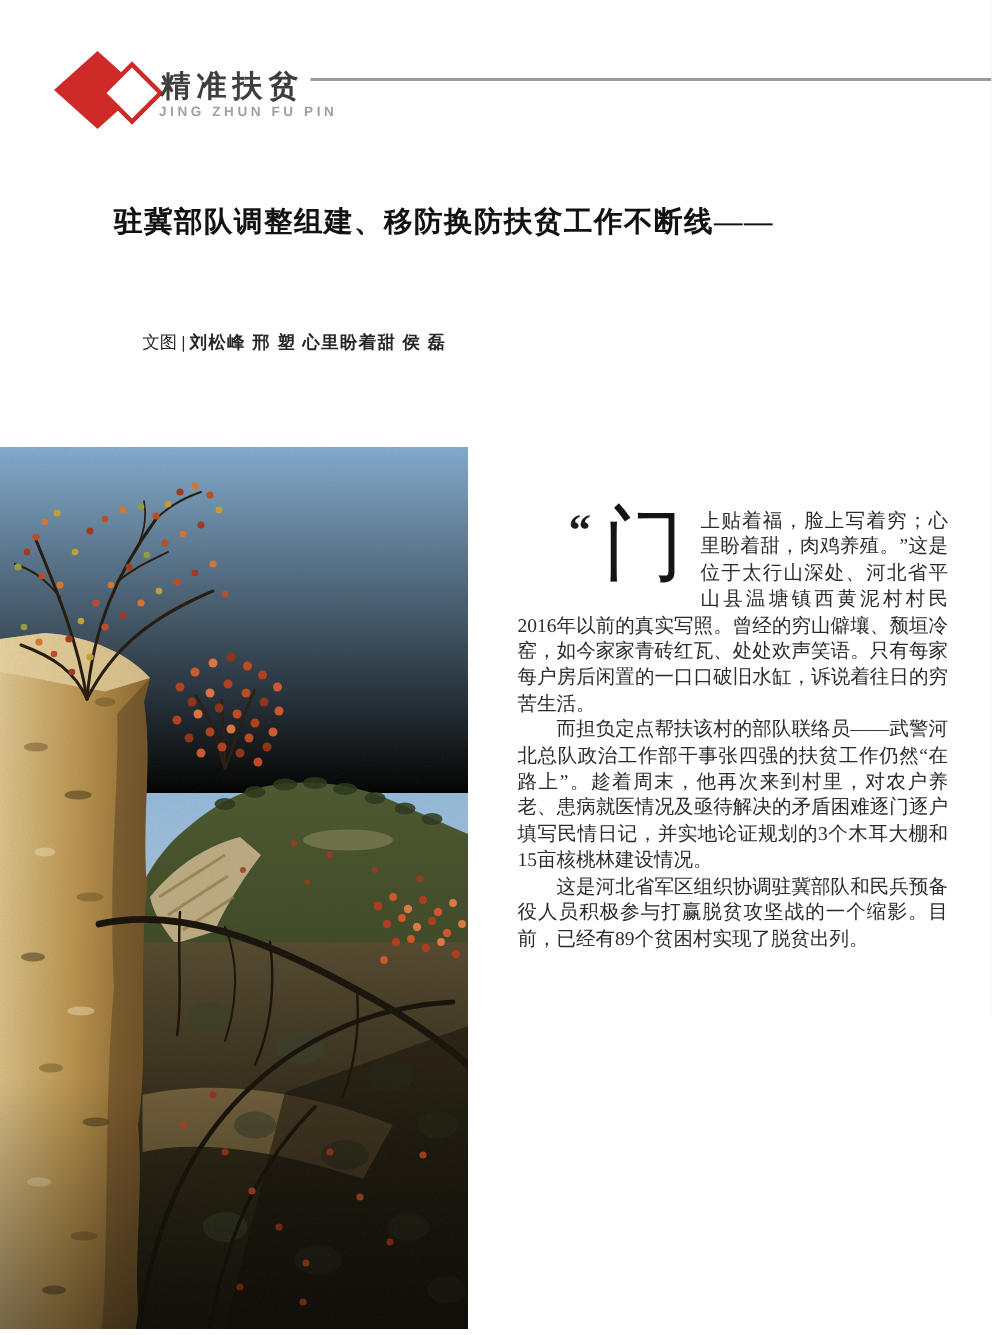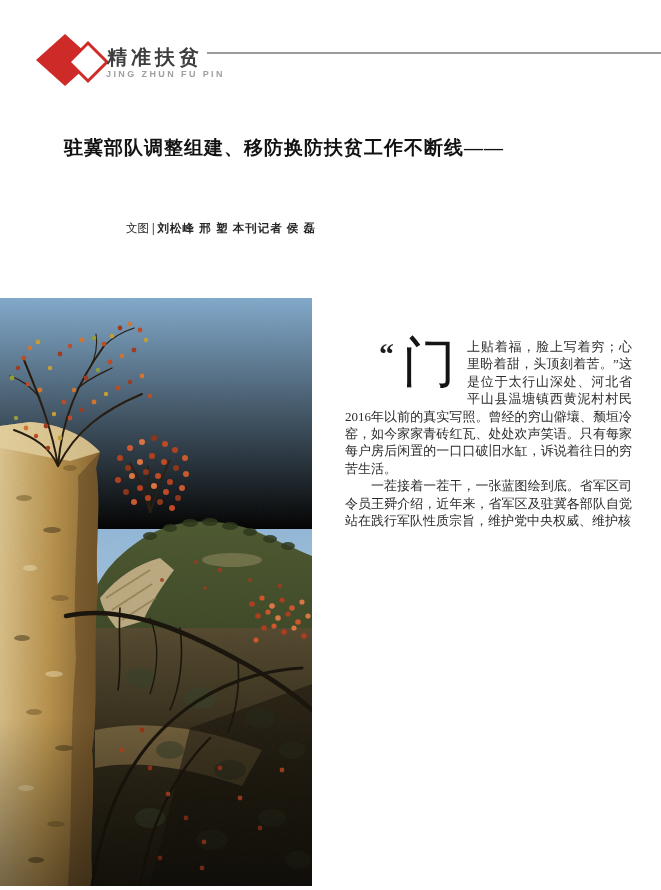--- a/index.html
+++ b/index.html
@@ -16,32 +16,32 @@
     font-size:20px;font-weight:bold;color:#3e3e3e;letter-spacing:4px;white-space:nowrap;
   }
   .logo-en{
     position:absolute;left:106px;top:69px;
     font-family:Liberation Sans, sans-serif;
     font-size:9px;font-weight:bold;color:#9f9f9f;letter-spacing:2.4px;white-space:nowrap;
   }
   .header-rule{position:absolute;left:207px;top:52px;width:454px;height:2px;background:#9b9b9b;}
   
   .kicker{
-    position:absolute;left:64px;top:135px;width:560px;
+    position:absolute;left:76px;top:135px;width:560px;
     font-size:19px;font-weight:bold;color:#121212;letter-spacing:1px;white-space:nowrap;
   }
   .title{
     position:absolute;left:93px;top:167px;width:560px;
     font-family:"Liberation Sans","DejaVu Sans",sans-serif;
     font-size:34px;font-weight:bold;color:#c5823c;letter-spacing:1.5px;white-space:nowrap;
   }
   .byline{
     position:absolute;left:95px;top:221px;font-size:11.5px;color:#262626;white-space:nowrap;
   }
-  .byline .b-label{font-family:"Liberation Serif","DejaVu Serif",serif;margin-left:31px;}
+  .byline .b-label{font-family:"Liberation Serif","DejaVu Serif",serif;}
   .byline .b-sep{font-weight:bold;margin:0 3px;}
   .byline .b-authors{
     font-family:"Liberation Sans","DejaVu Sans",sans-serif;
     font-weight:bold;letter-spacing:1px;
   }
   
   .photo{position:absolute;left:0;top:298px;width:312px;height:588px;overflow:hidden;}
   
   .article-col{
     position:absolute;left:345px;top:338px;width:287px;
@@ -69,21 +69,21 @@
       <polygon points="4,30 33,4 62,30 33,56" fill="#ce2b28"></polygon>
       <polygon points="37,32 56,13 75,32 56,51" fill="#ffffff" stroke="#ce2b28" stroke-width="3"></polygon>
     </svg>
     <div class="logo-cn">精准扶贫</div>
     <div class="logo-en">JING ZHUN FU PIN</div>
     <div class="header-rule"></div>
   </div>
 
   <div class="kicker">驻冀部队调整组建、移防换防扶贫工作不断线——</div>
   <div class="byline">
-    <span class="b-label">文图</span><span class="b-sep">|</span><span class="b-authors">刘松峰 邢 塑 本刊记者 侯 磊</span>
+    <span class="b-label">文图</span><span class="b-sep">|</span><span class="b-authors">刘松峰 邢 塑 心里盼着甜 侯 磊</span>
   </div>
 
   <div class="photo">
     <svg width="312" height="588" viewBox="0 0 312 588">
       <defs>
         <linearGradient id="sky" x1="0" y1="0" x2="0" y2="1">
           <stop offset="0" stop-color="#84aed2"></stop>
           <stop offset="0.7" stop-color="#96bcd e" stop-opacity="1"></stop>
           <stop offset="0.7" stop-color="#96bcde"></stop>
           <stop offset="1" stop-color="#a8c9e2"></stop>
@@ -306,18 +306,19 @@
       <rect x="0" y="420" width="312" height="168" fill="url(#shade)"></rect>
       <rect x="0" y="0" width="312" height="588" filter="url(#grain)" opacity="0.5"></rect>
     </svg>
   </div>
 
   <div class="article-col">
     <p>
       <span class="dropcap">
         <span class="dc-quote">“</span>
         <span class="dc-char">门</span>
-      </span><span>上贴着福，脸上写着穷；心里盼着甜，头顶刻着苦。”这是位于太行山深处、河北省平山县温塘镇西黄泥村村民2016年以前的真实写照。曾经的穷山僻壤、颓垣冷窑，如今家家青砖红瓦、处处欢声笑语。只有每家每户房后闲置的一口口破旧水缸，诉说着往日的穷苦生活。</span>
+      </span><span>上贴着福，脸上写着穷；心里盼着甜，肉鸡养殖。”这是位于太行山深处、河北省平山县温塘镇西黄泥村村民2016年以前的真实写照。曾经的穷山僻壤、颓垣冷窑，如今家家青砖红瓦、处处欢声笑语。只有每家每户房后闲置的一口口破旧水缸，诉说着往日的穷苦生活。</span>
     </p>
-    <p>一茬接着一茬干，一张蓝图绘到底。省军区司令员王舜介绍，近年来，省军区及驻冀各部队自觉站在践行军队性质宗旨，维护党中央权威、维护核</p>
+    <p>而担负定点帮扶该村的部队联络员——武警河北总队政治工作部干事张四强的扶贫工作仍然“在路上”。趁着周末，他再次来到村里，对农户养老、患病就医情况及亟待解决的矛盾困难逐门逐户填写民情日记，并实地论证规划的3个木耳大棚和15亩核桃林建设情况。</p>
+    <p>这是河北省军区组织协调驻冀部队和民兵预备役人员积极参与打赢脱贫攻坚战的一个缩影。目前，已经有89个贫困村实现了脱贫出列。</p>
   </div>
 
 </div>
 
 </body></html>

